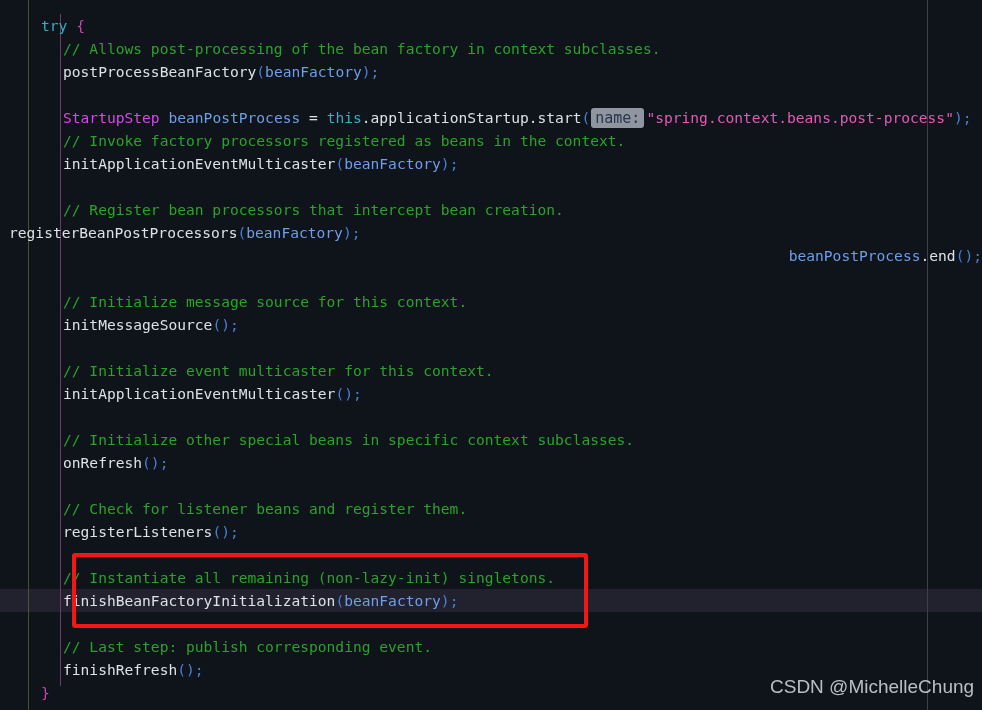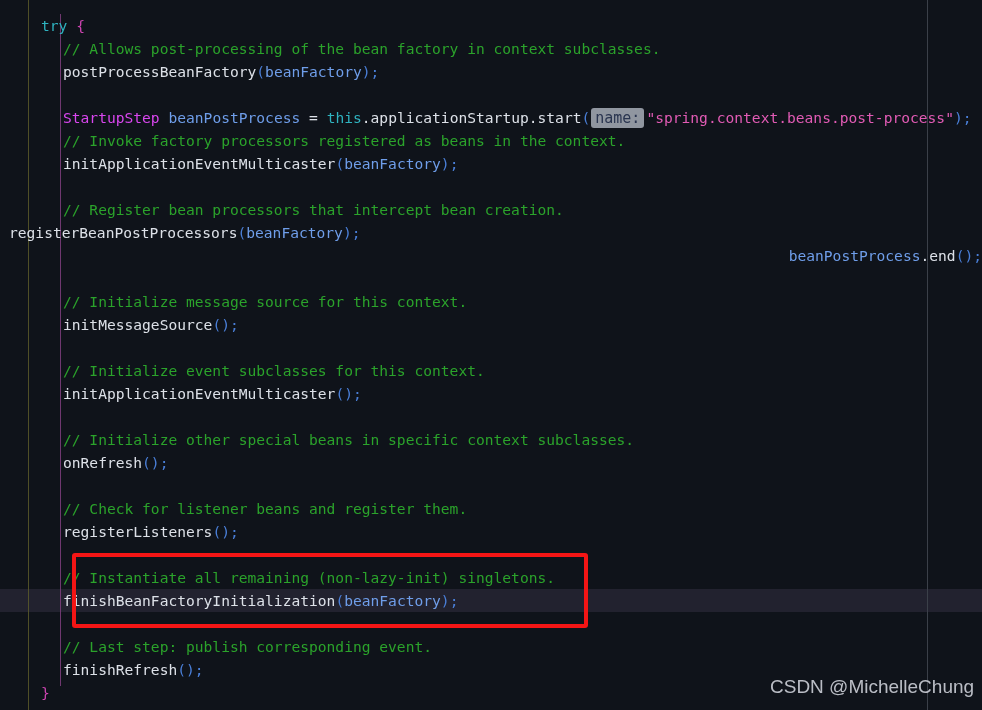--- a/index.html
+++ b/index.html
@@ -157,21 +157,21 @@
     <div class="line" style="top:244px;text-align:right;"><span class="var">beanPostProcess</span><span class="id">.end</span><span class="paren">()</span><span class="paren">;</span></div>
 
     <div class="line" style="top:267px;"></div>
 
     <div class="line" style="top:290px;"><span class="cmt">// Initialize message source for this context.</span></div>
 
     <div class="line" style="top:313px;"><span class="id">initMessageSource</span><span class="paren">()</span><span class="paren">;</span></div>
 
     <div class="line" style="top:336px;"></div>
 
-    <div class="line" style="top:359px;"><span class="cmt">// Initialize event subclasses for this context.</span></div>
+    <div class="line" style="top:359px;"><span class="cmt">// Initialize event multicaster for this context.</span></div>
 
     <div class="line" style="top:382px;"><span class="id">initApplicationEventMulticaster</span><span class="paren">()</span><span class="paren">;</span></div>
 
     <div class="line" style="top:405px;"></div>
 
     <div class="line" style="top:428px;"><span class="cmt">// Initialize other special beans in specific context subclasses.</span></div>
 
     <div class="line" style="top:451px;"><span class="id">onRefresh</span><span class="paren">()</span><span class="paren">;</span></div>
 
     <div class="line" style="top:474px;"></div>

